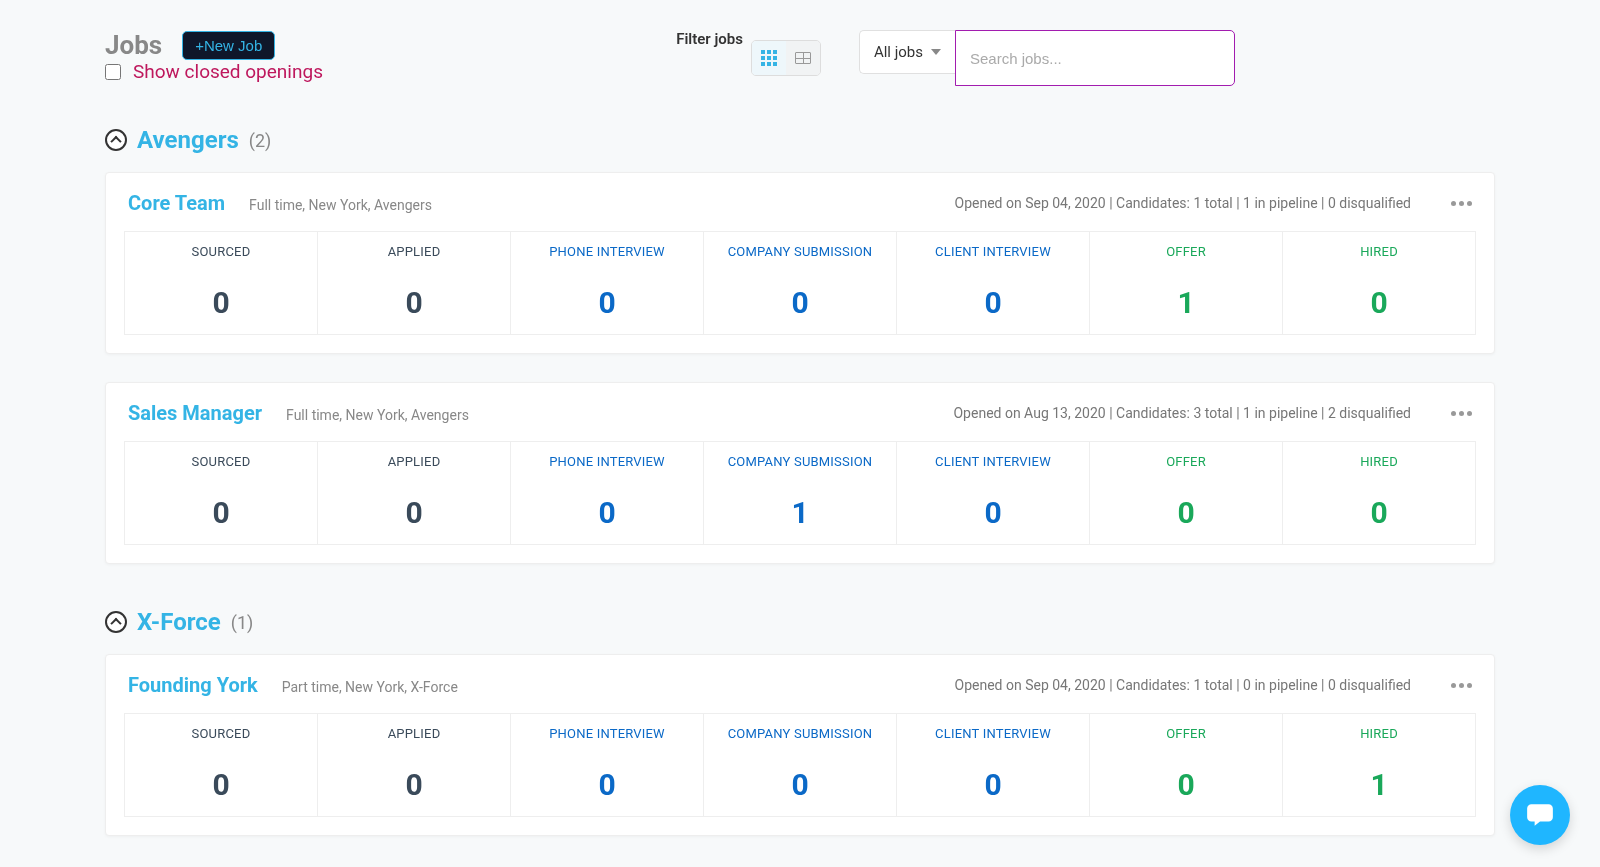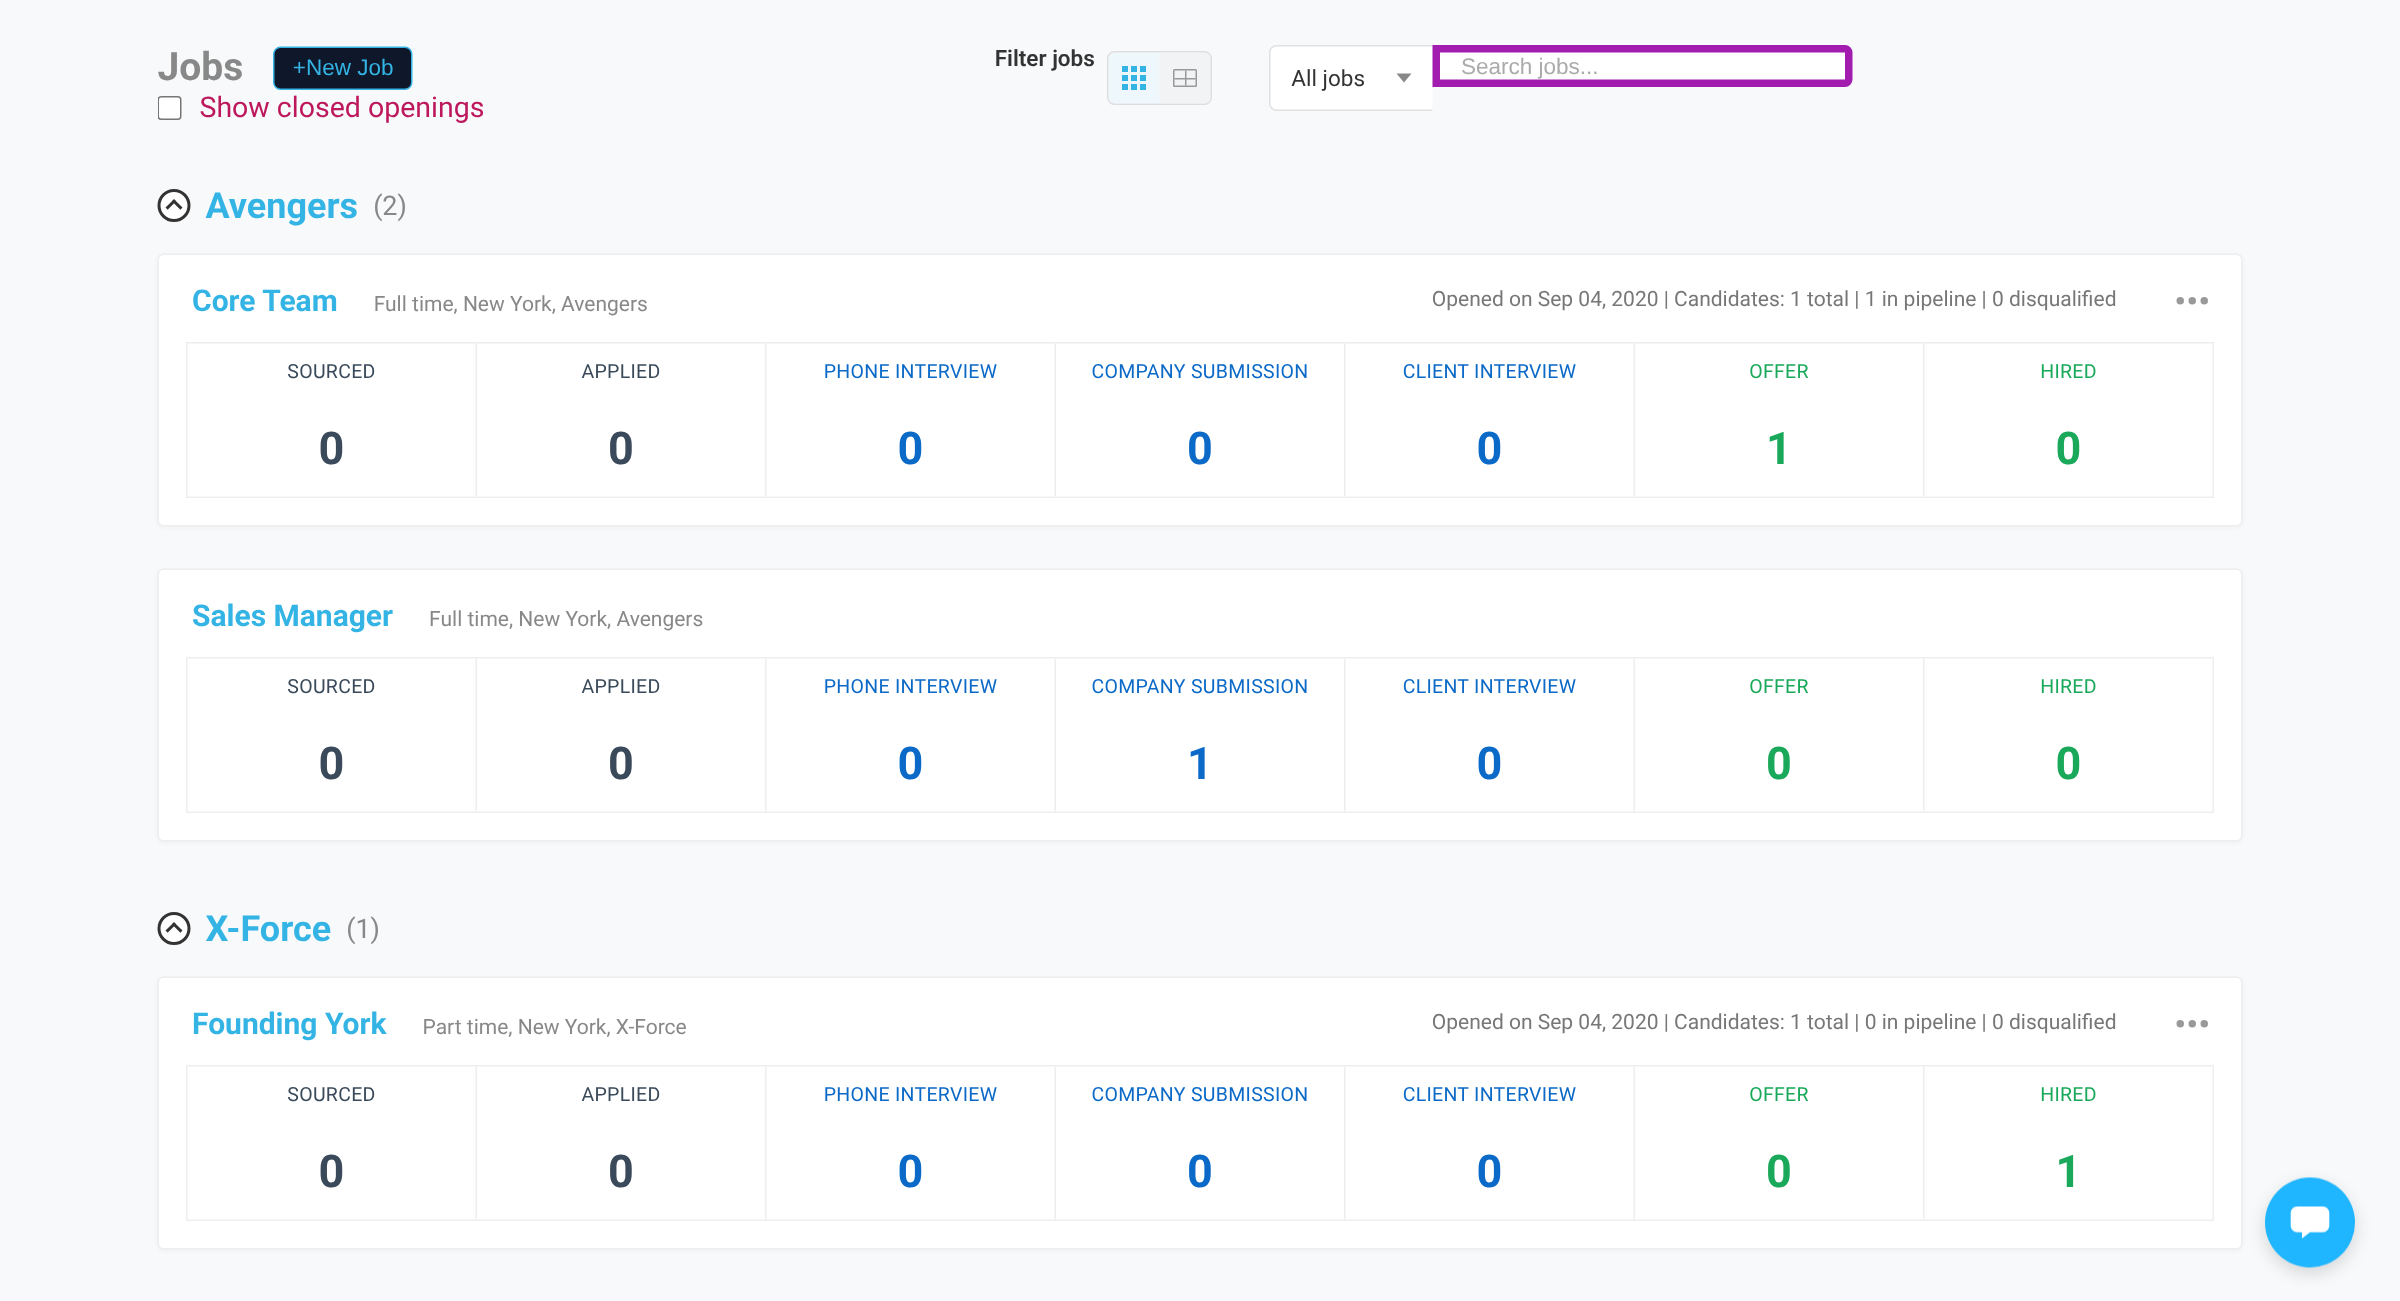--- a/index.html
+++ b/index.html
@@ -48,31 +48,31 @@
 .view-btn.inactive { background: #f1f3f4; }
 .grid-icon { display: grid; grid-template-columns: repeat(3, 4px); grid-template-rows: repeat(3, 4px); gap: 2px; }
 .grid-icon span { background: #34b4e5; width: 4px; height: 4px; }
 .table-icon { width: 16px; height: 12px; border: 1.5px solid #999; border-radius: 1px; position: relative; }
 .table-icon::before { content:''; position:absolute; left:0; right:0; top:50%; border-top:1.5px solid #999; }
 .table-icon::after { content:''; position:absolute; top:0; bottom:0; left:50%; border-left:1.5px solid #999; }
 .filter-pair { display: flex; }
 .filter-select {
   border: 1px solid #e0e0e0; border-right: none;
   background: #fff; padding: 0 14px; height: 44px;
-  display: flex; align-items: center; gap: 21px;
+  display: flex; align-items: center; gap: 8px;
   font-size: 15px; cursor: pointer; border-radius: 5px 0 0 5px;
 }
 .caret-down-icon {
   width: 0; height: 0;
   border-left: 5px solid transparent;
   border-right: 5px solid transparent;
   border-top: 6px solid #888;
 }
 .search-input {
-  border: 5px solid #a21caf; height: 28px; width: 280px;
+  border: 1px solid #a21caf; height: 56px; width: 280px;
   padding: 0 14px; font-size: 15px; border-radius: 0 5px 5px 0;
   outline: none;
 }
 .search-input::placeholder { color: #aaa; }
 .group-header { display: flex; align-items: center; gap: 10px; margin-bottom: 18px; }
 .collapse-btn {
   width: 22px; height: 22px; border: 2px solid #333; border-radius: 50%;
   display: flex; align-items: center; justify-content: center; cursor: pointer;
   background: #fff;
 }
@@ -215,20 +215,28 @@
             <div class="stage-count">0</div>
           </div>
         </div>
       </div>
       <div class="job-card">
         <div class="job-card-header">
           <div class="job-title-wrap">
             <span class="job-title">Sales Manager</span>
             <span class="job-subtitle">Full time, New York, Avengers</span>
           </div>
+          <div class="job-meta-wrap">
+            <span class="job-meta">Opened on Aug 13, 2020 | Candidates: 3 total | 1 in pipeline | 2 disqualified</span>
+            <div class="more-btn">
+              <span></span>
+              <span></span>
+              <span></span>
+            </div>
+          </div>
         </div>
         <div class="stage-row">
           <div class="stage-cell c-gray">
             <div class="stage-label">SOURCED</div>
             <div class="stage-count">0</div>
           </div>
           <div class="stage-cell c-gray">
             <div class="stage-label">APPLIED</div>
             <div class="stage-count">0</div>
           </div>

